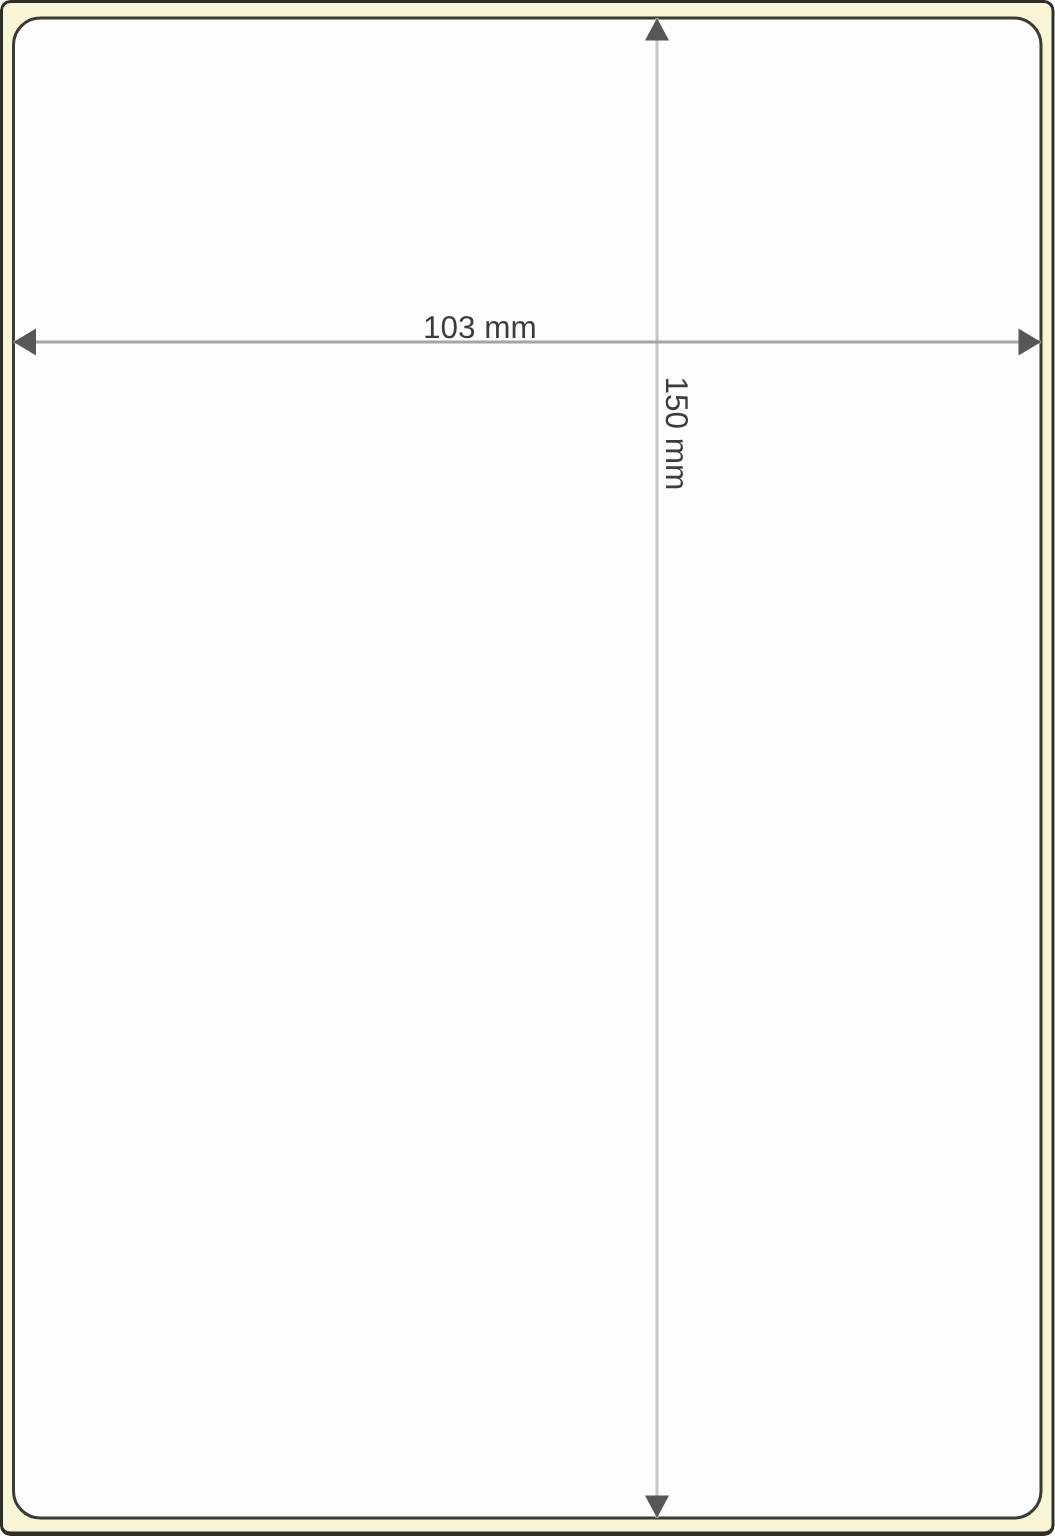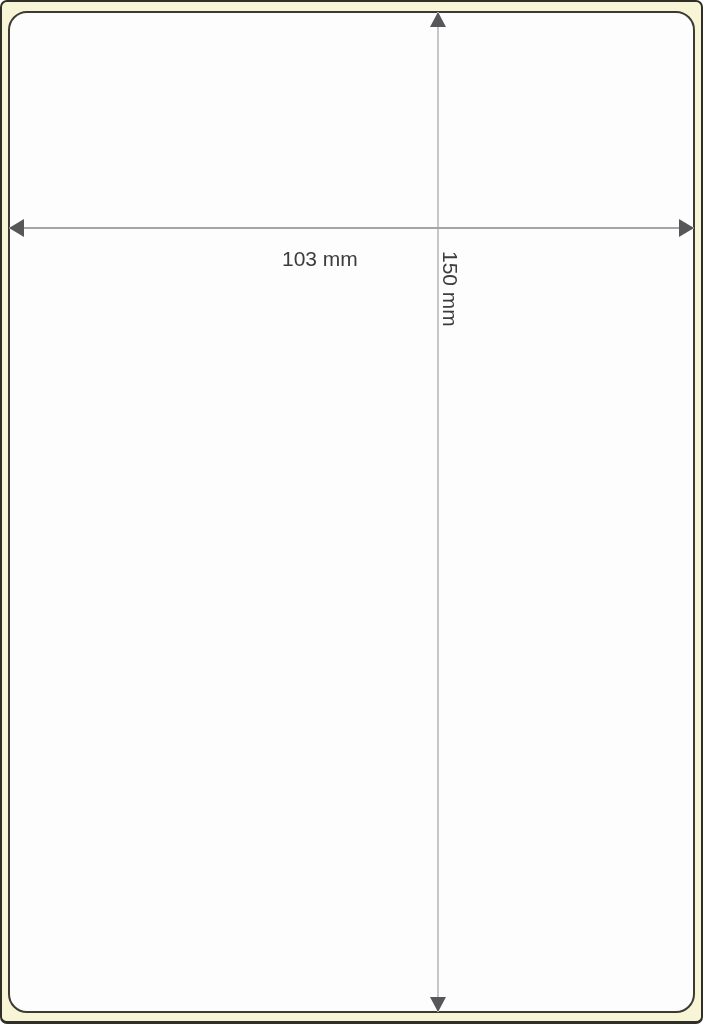--- a/index.html
+++ b/index.html
@@ -92,21 +92,20 @@
   }
   
   .dim-h-label {
     position: absolute;
     left: 280px;          
     top: 206px;
     font-size: 21px;
     line-height: 21px;
     color: var(--text);
     white-space: nowrap;
-    margin-top: 40px;
   }
   .dim-v-label {
     position: absolute;
     left: 459px;          
     top: 249px;           
     font-size: 21px;
     line-height: 21px;
     color: var(--text);
     white-space: nowrap;
     transform: rotate(90deg);

